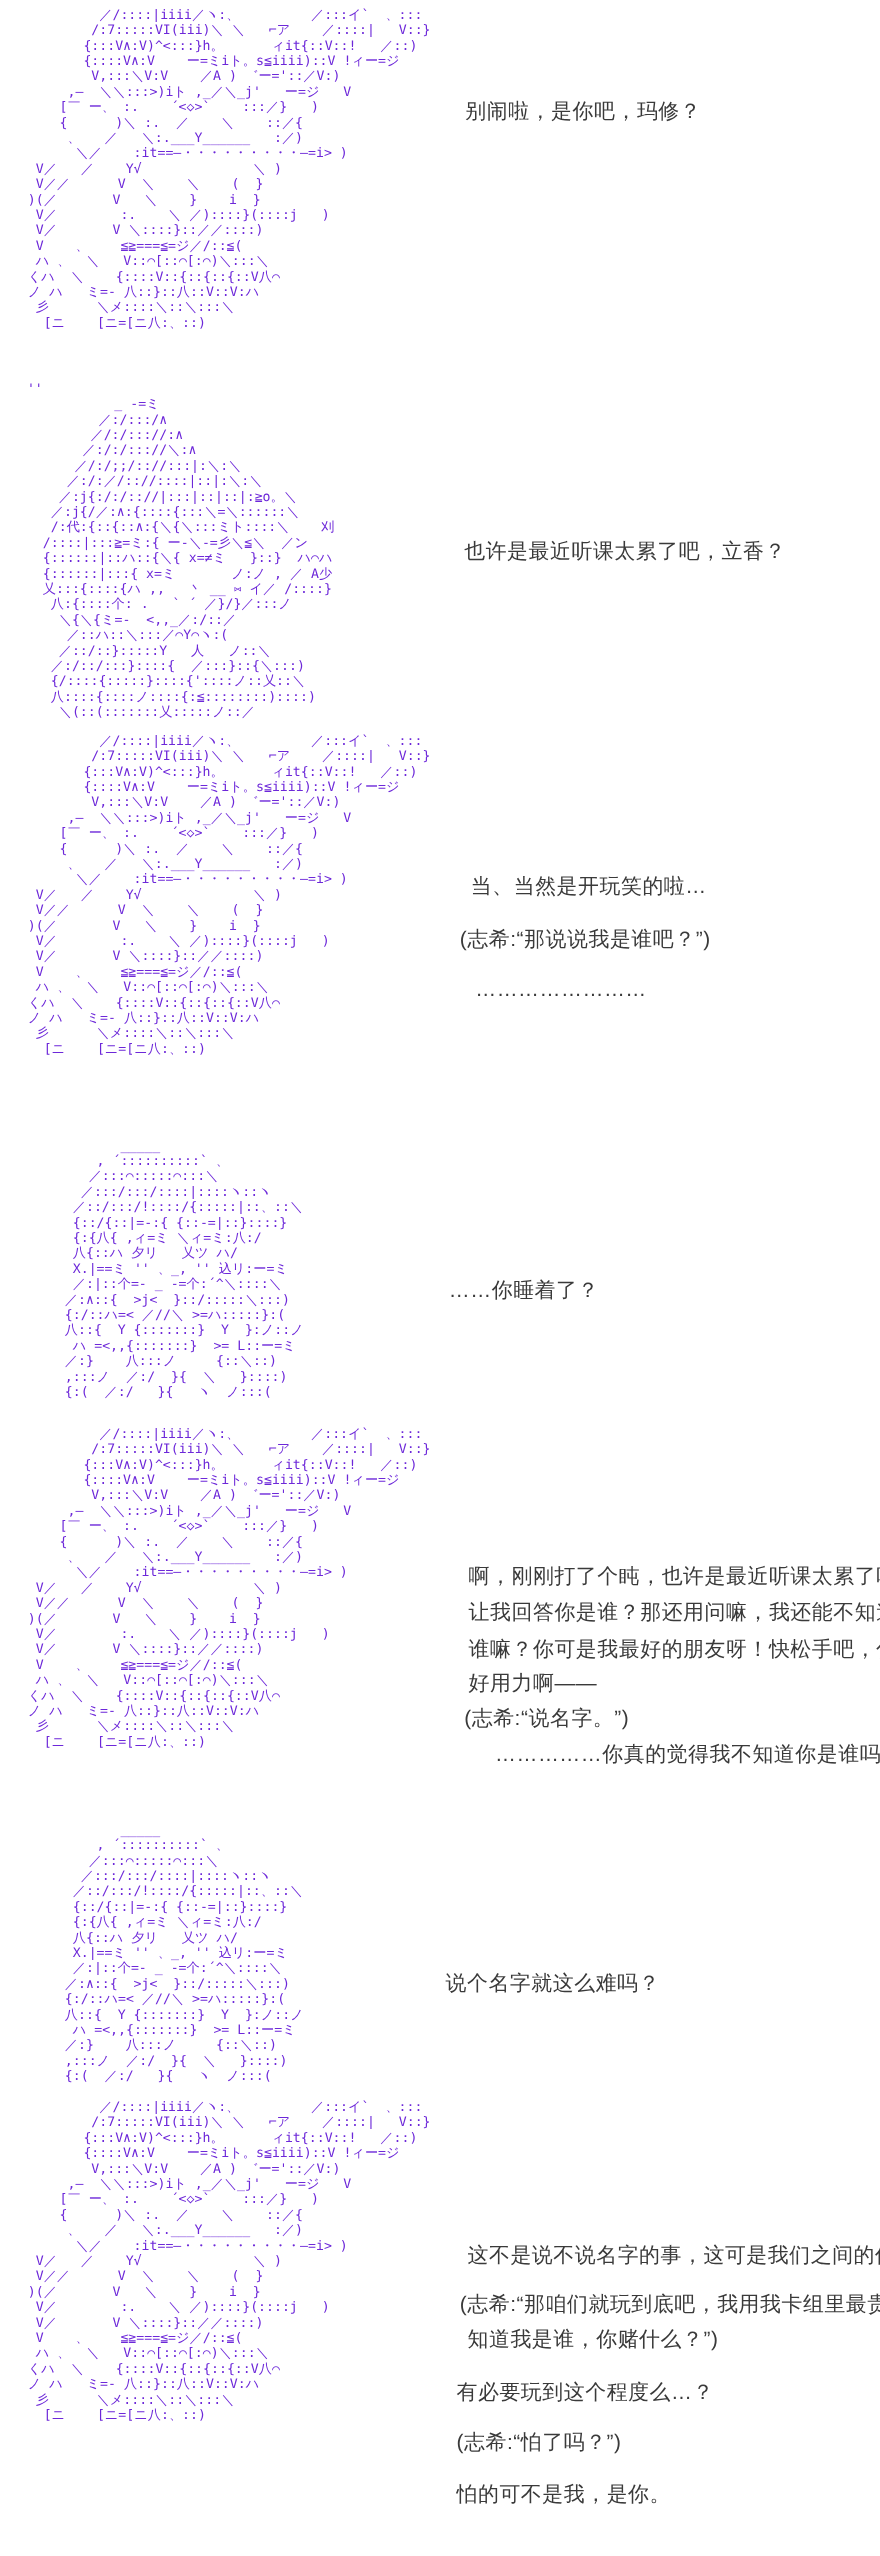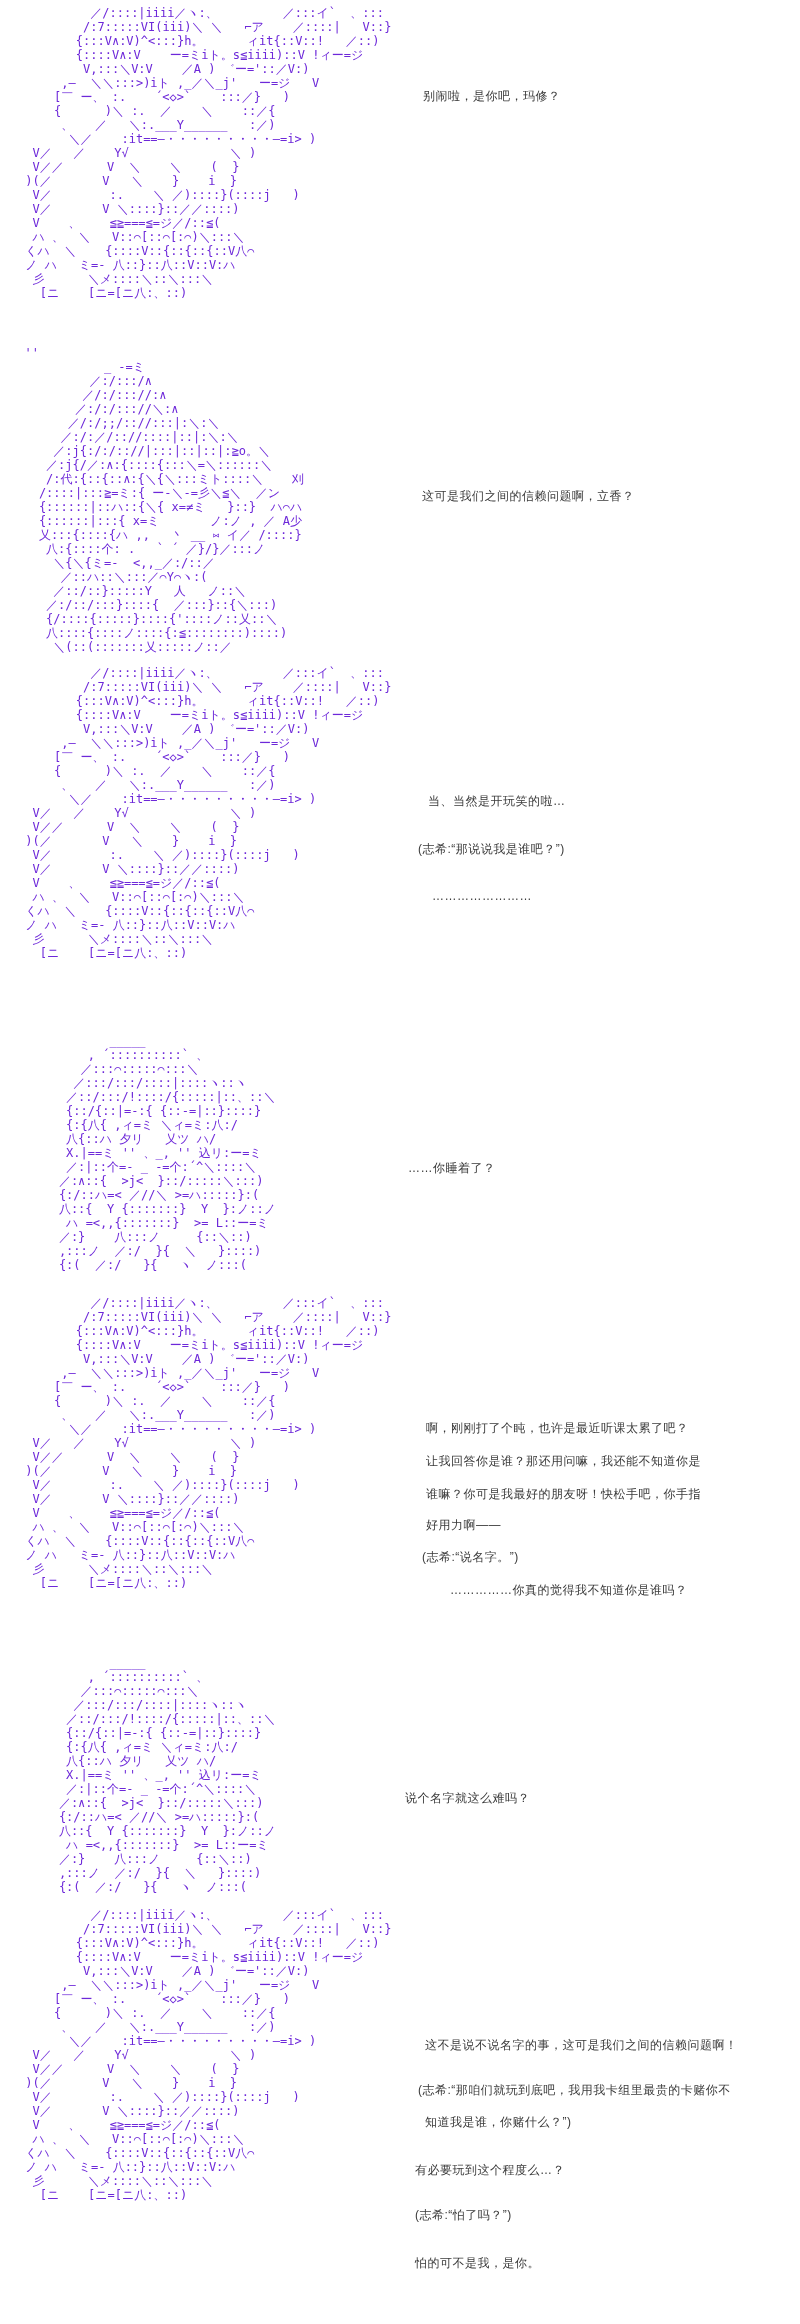--- a/index.html
+++ b/index.html
@@ -15,21 +15,21 @@
     position: absolute;
     margin: 0;
     font-family: "DejaVu Sans Mono", monospace;
     font-size: 12px;
     line-height: 14px;
     color: #6d28d9;
     white-space: pre;
   }
   .dlg {
     position: absolute;
-    font-size: 12px;
+    font-size: 19px;
     color: #3a3a3a;
     letter-spacing: 0.5px;
     white-space: nowrap;
   }
   .watermark {
     position: absolute;
     left: 636px;
     top: 2256px;
     display: flex;
     align-items: flex-start;
@@ -94,21 +94,21 @@
     {::::::|:::{ x=ミ       ノ:ノ , ／ A少
     乂:::{::::{ハ ,,   丶 __ ⑅ イ／ /::::}
      八:{::::个: .   ` ´ ／}/}／:::ノ
       ＼{＼{ミ=-  &lt;,,_／:/::／
        ／::ハ::＼:::／⌒Y⌒ヽ:(
       ／::/::}:::::Y   人   ノ::＼
      ／:/::/:::}::::{  ／:::}::{＼:::)
      {/::::{:::::}::::{'::::ノ::乂::＼
      八::::{::::ノ::::{:≦::::::::)::::)
       ＼(::(:::::::乂:::::ノ::／</pre>
-  <div class="dlg" style="left:422px; top:488px;">这可是我们之间的信赖问题啊，立香？</div>
+  <div class="dlg" style="left:422px; top:488px;">也许是最近听课太累了吧，立香？</div>
 
   <pre class="aa" style="left:18px; top:666px;">          ／/::::|iiii／ヽ:、         ／:::イ`  、:::
          /:7:::::VI(iii)＼ ＼   ⌐ア    ／::::|   V::}
         {:::V∧:V)^&lt;:::}h。      ィit{::V::!   ／::)
         {::::V∧:V    ー=ミiト。s≦iiii)::V !ィー=ジ
          V,:::＼V:V    ／A ) ゛ー='::／V:)
       ,―  ＼＼:::&gt;)iト ,_／＼_j'   ー=ジ   V
      [￣ ー、 :.    ´&lt;◇&gt;`    :::／}   )
      {      )＼ :.  ／    ＼    ::／{
       、   ／   ＼:.___Y______   :／)

